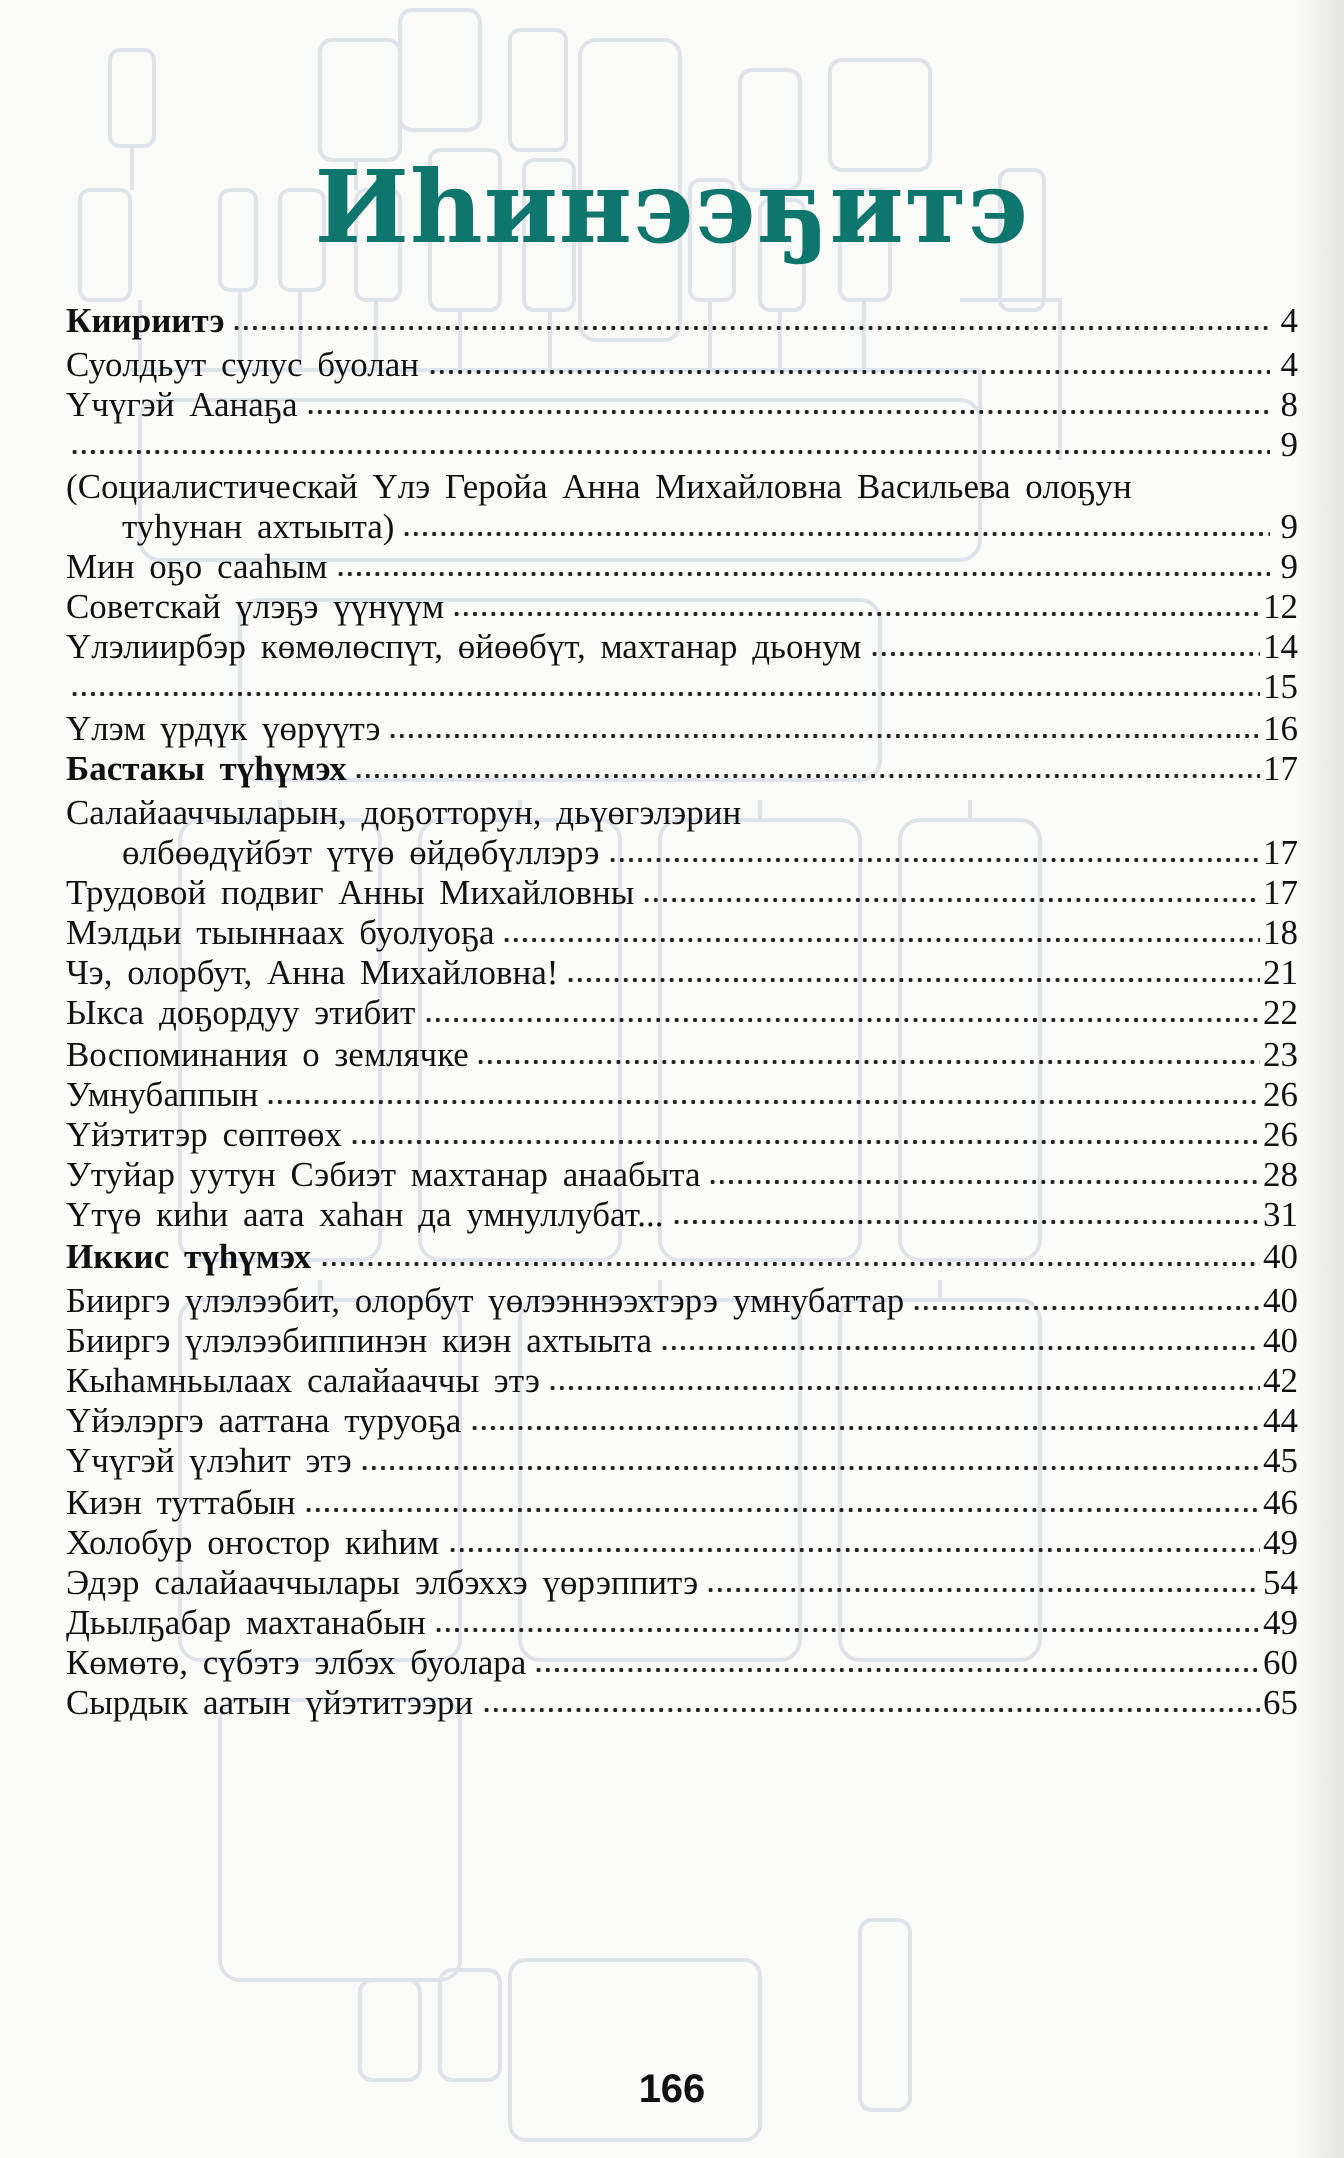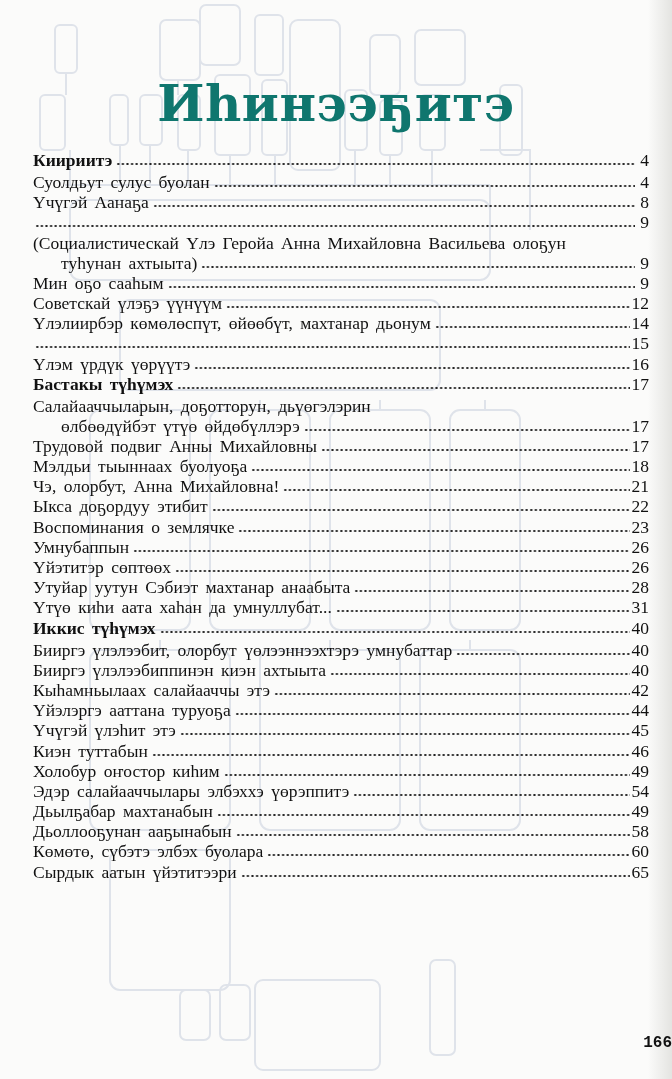--- a/index.html
+++ b/index.html
@@ -78,24 +78,24 @@
       min-width: 12px;
       text-align: right;
     }
     .row.wrap-first { height: 20px; }
     .row.wrap-first .dots { background: none; }
     .row.indent .label { padding-left: 28px; }
     .page-number {
       position: absolute;
       top: 1034px;
       left: 0; width: 672px;
-      text-align: right;
-      font-family: Liberation Mono, monospace;
+      text-align: center;
+      font-family: Liberation Sans, sans-serif;
       font-weight: bold;
-      font-size: 16px;
+      font-size: 20px;
       color: #111;
     }
   </style>
 </head>
 <body>
 
 <svg class="bleed" viewBox="0 0 672 1079" xmlns="http://www.w3.org/2000/svg">
   <g fill="none" stroke="#c9d0dd" stroke-width="2">
     <rect x="55" y="25" width="22" height="48" rx="5"></rect>
     <rect x="40" y="95" width="25" height="55" rx="5"></rect>
@@ -296,25 +296,20 @@
       <span class="label">Эдэр салайааччылары элбэххэ үөрэппитэ</span>
       <span class="dots"></span>
       <span class="page">54</span>
     </div>
     <div class="row">
       <span class="label">Дьылҕабар махтанабын</span>
       <span class="dots"></span>
       <span class="page">49</span>
     </div>
     <div class="row">
-      <span class="label">Дьоллооҕунан ааҕынабын</span>
-      <span class="dots"></span>
-      <span class="page">58</span>
-    </div>
-    <div class="row">
       <span class="label">Көмөтө, сүбэтэ элбэх буолара</span>
       <span class="dots"></span>
       <span class="page">60</span>
     </div>
     <div class="row">
       <span class="label">Сырдык аатын үйэтитээри</span>
       <span class="dots"></span>
       <span class="page">65</span>
     </div>
   </div>

